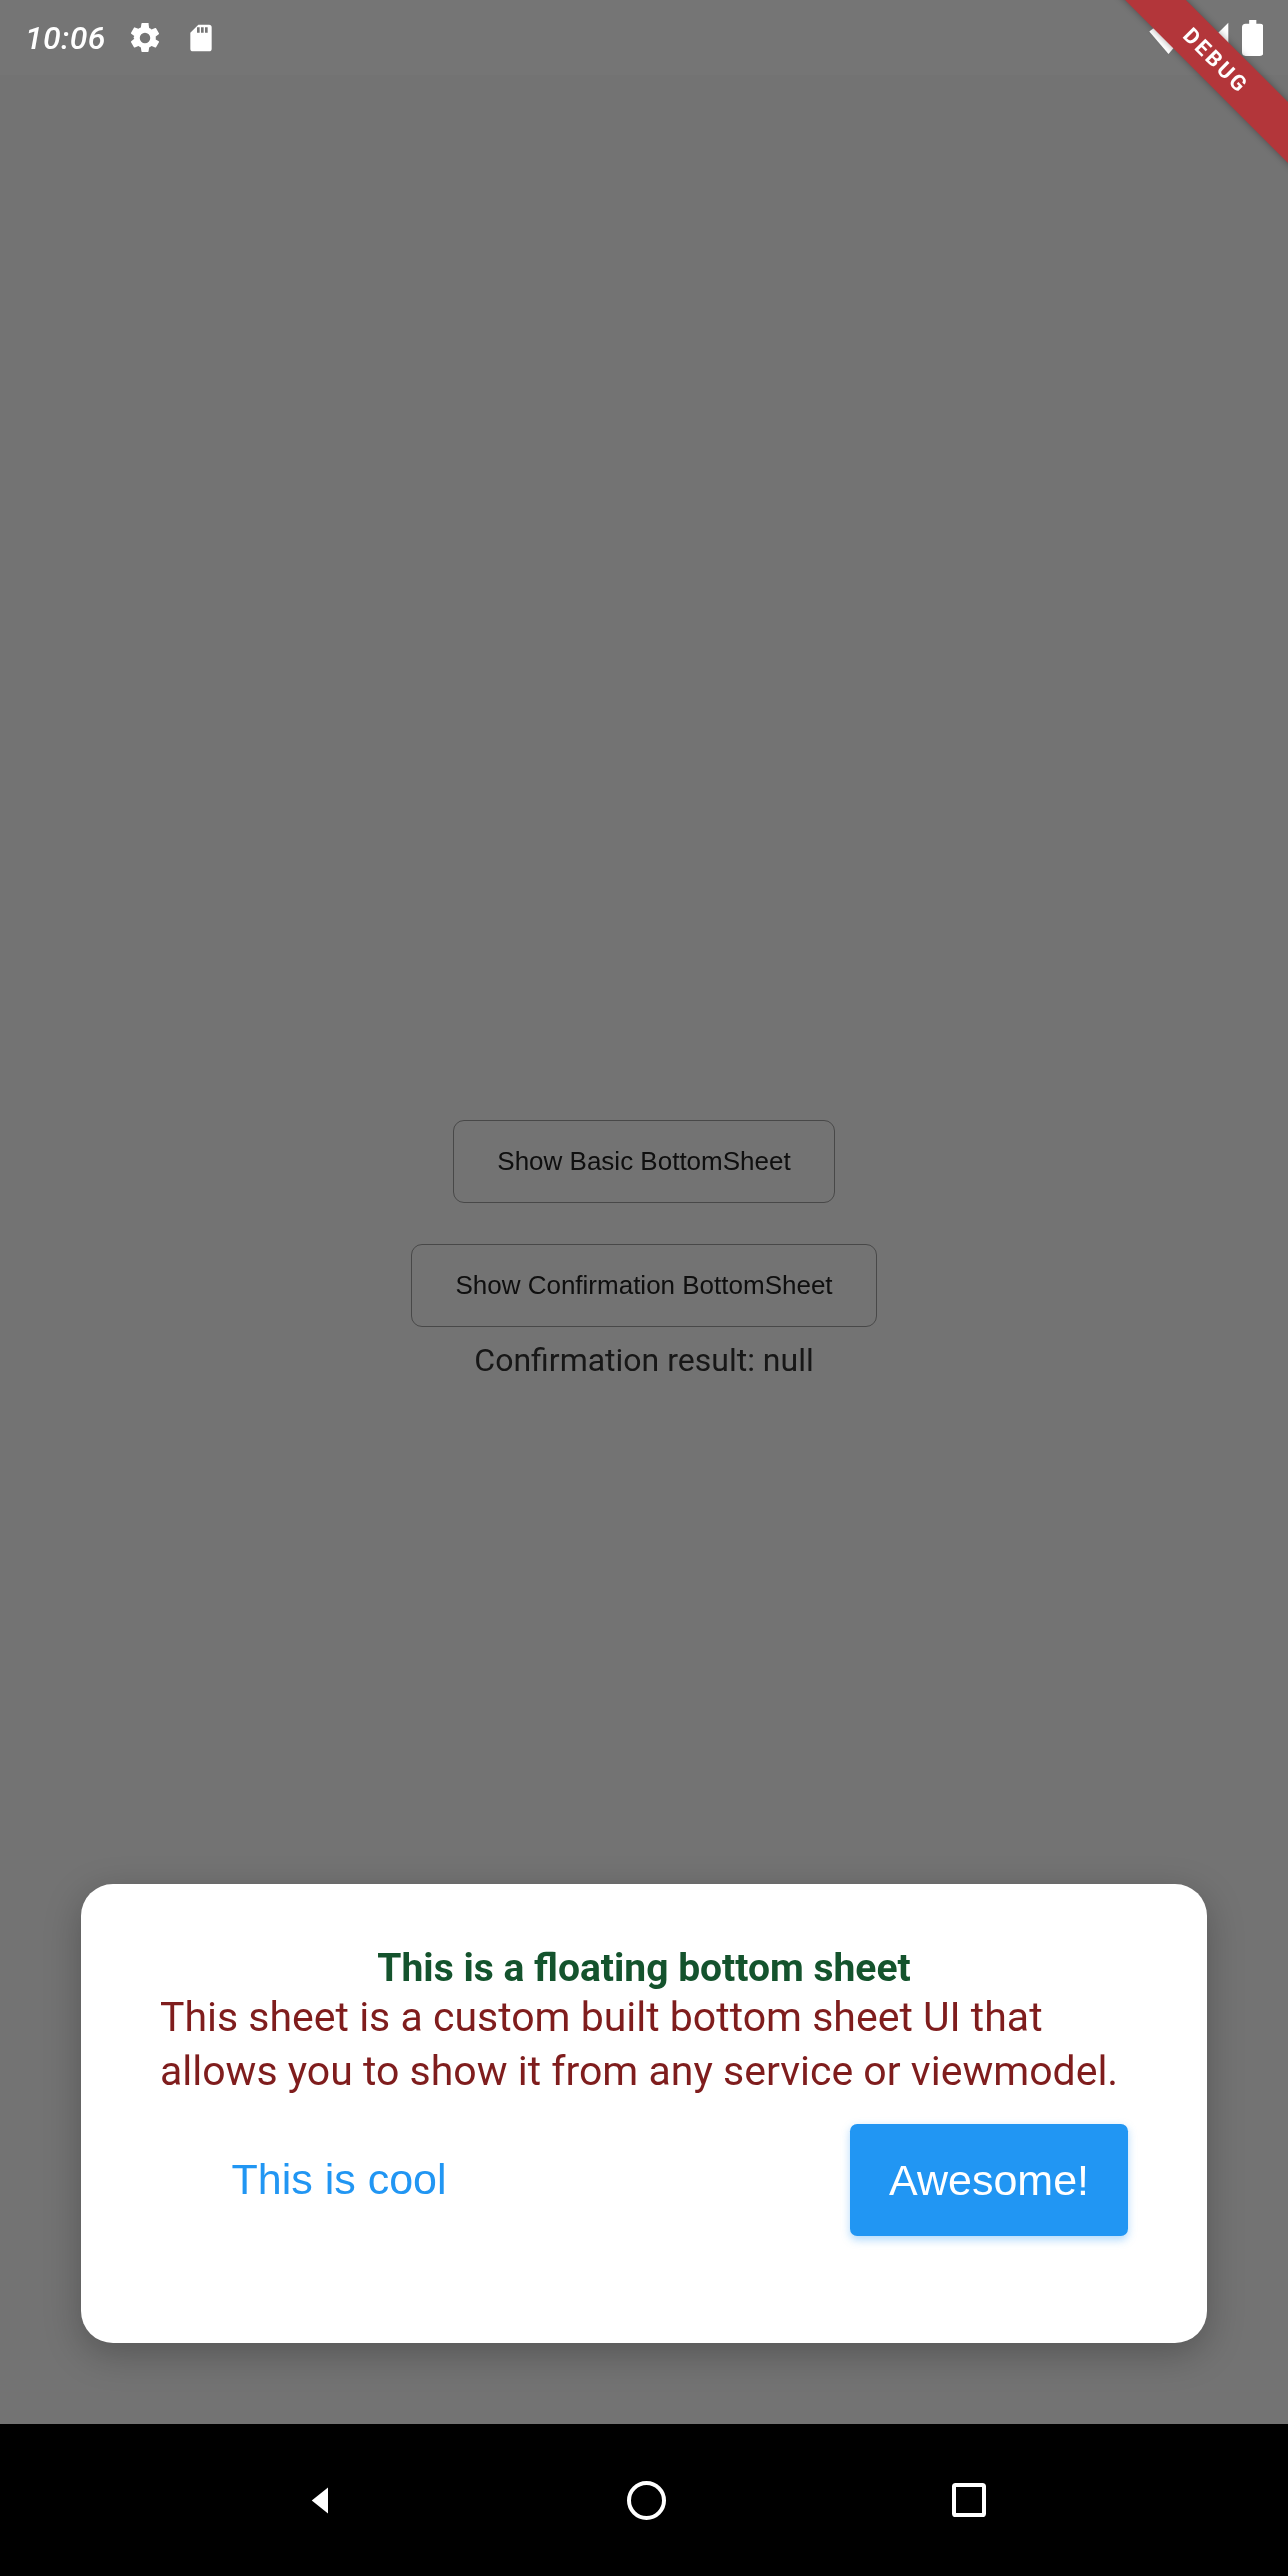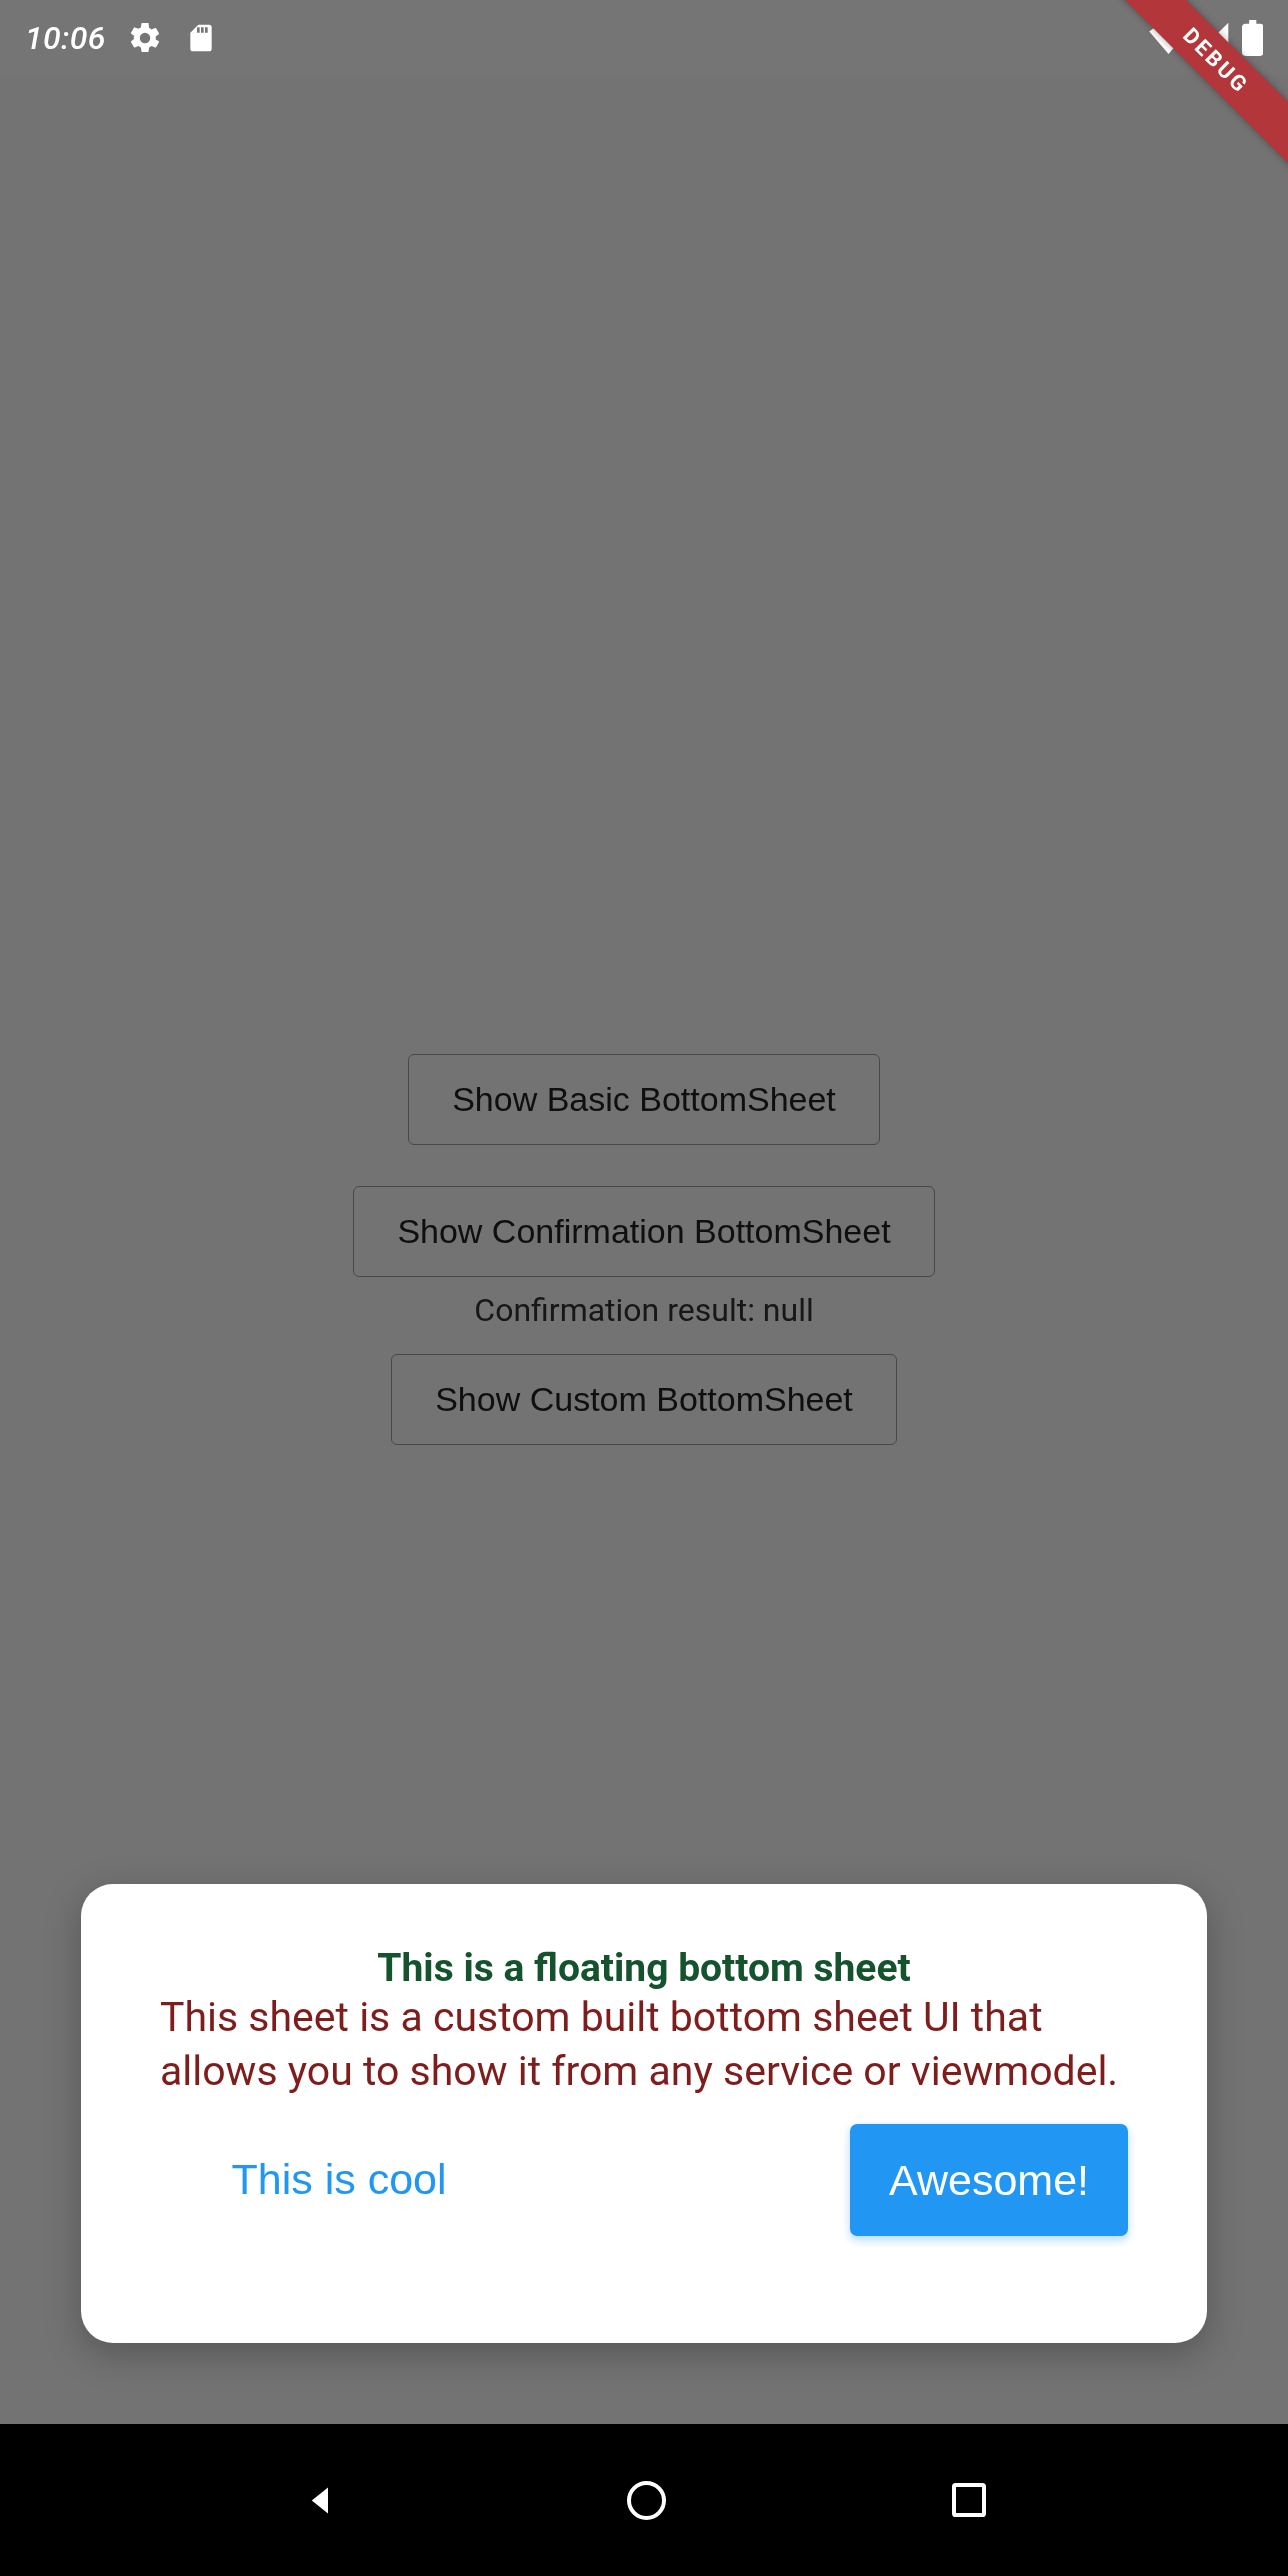--- a/index.html
+++ b/index.html
@@ -13,21 +13,21 @@
     .sb-gear, .sb-sd, .sb-wifi, .sb-batt { display: inline-flex; align-items: center; justify-content: center; }
     .sb-gear svg, .sb-sd svg, .sb-wifi svg, .sb-cell svg, .sb-batt svg { fill: #fff; }
 
     
     .screen { position: absolute; top: 75px; left: 0; right: 0; bottom: 152px; background: #fafafa; overflow: hidden; }
 
     
     .scrim { position: absolute; inset: 0; background: rgba(0,0,0,0.54); z-index: 10; }
 
     .behind { position: absolute; inset: 0; display: flex; flex-direction: column; align-items: center; justify-content: center; gap: 25px; z-index: 1; }
-    .out-btn { background: transparent; border: 1.8px solid #9e9e9e; color: #212121; font-size: 34px; font-weight: 500; padding: 25px 43px; border-radius: 6px; }
+    .out-btn { background: transparent; border: 1.8px solid #9e9e9e; color: #212121; font-size: 26px; font-weight: 500; padding: 25px 43px; border-radius: 11px; }
     .out-label { color: #333; font-size: 32px; }
     .stack { display: flex; flex-direction: column; align-items: center; gap: 14.3px; margin-top: 16px; }
 
     
     .sheet { position: absolute; left: 81px; right: 81px; bottom: 81px; background: #fff; border-radius: 32px; padding: 61px 79px 107px 79px; z-index: 20; box-shadow: 0 10.7px 36px rgba(0,0,0,0.25); }
     .sheet-title { font-size: 39px; font-weight: 700; text-align: center; color: #14532d; line-height: 1.2; }
     .sheet-body { font-size: 41px; line-height: 1.3; color: #7f1d1d; }
     .sheet-actions { margin-top: 25px; height: 113px; position: relative; }
     .link-btn { position: absolute; left: 50px; top: 50%; transform: translateY(-50%); background: transparent; border: none; font-size: 43px; font-weight: 500; color: #2196f3; padding: 10.7px 21.5px; }
     .prim-btn { position: absolute; right: 0; top: 1px; bottom: 0; padding: 0 39px; background: #2196f3; border: none; border-radius: 7.2px; box-shadow: 0 3.6px 9px rgba(33,150,243,0.35); color: #fff; font-size: 43px; font-weight: 500; }
@@ -78,21 +78,20 @@
 </div>
 
 <div class="screen">
 
   <div class="behind">
     <button class="out-btn">Show Basic BottomSheet</button>
     <div class="stack">
       <button class="out-btn">Show Confirmation BottomSheet</button>
       <div class="out-label">Confirmation result: null</div>
     </div>
-    <button class="out-btn">Show Custom BottomSheet</button>
   </div>
 
   <div class="scrim"></div>
 
   <div class="sheet">
     <div class="sheet-title">This is a floating bottom sheet</div>
     <div class="sheet-body">This sheet is a custom built bottom sheet UI that allows you to show it from any service or viewmodel.</div>
     <div class="sheet-actions">
       <button class="link-btn">This is cool</button>
       <button class="prim-btn">Awesome!</button>

